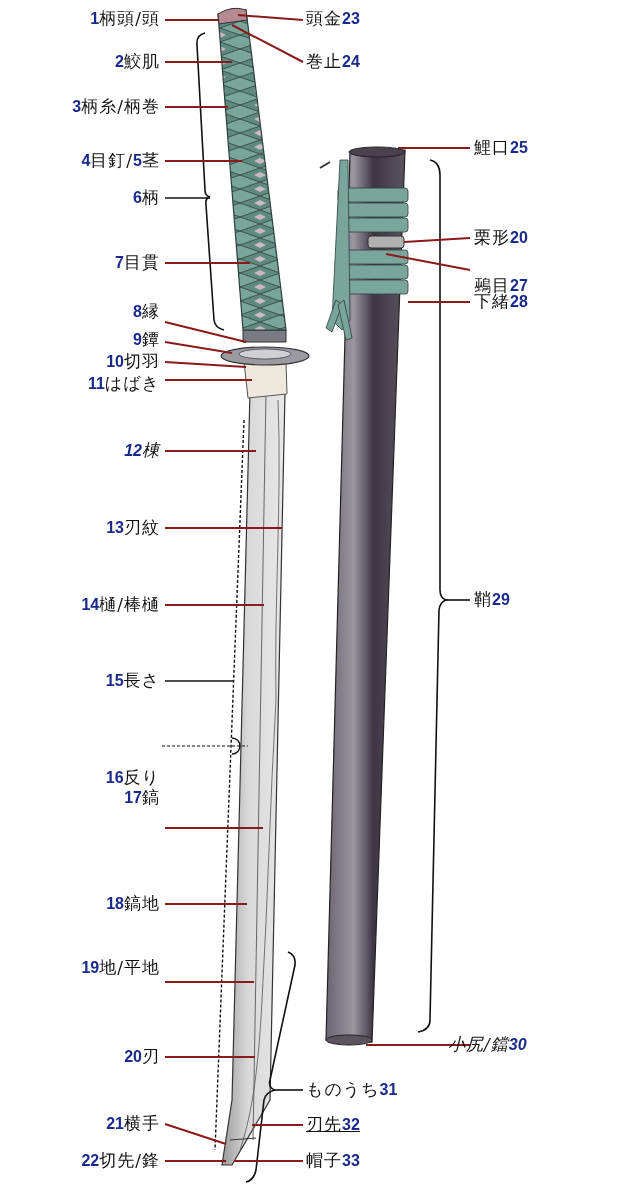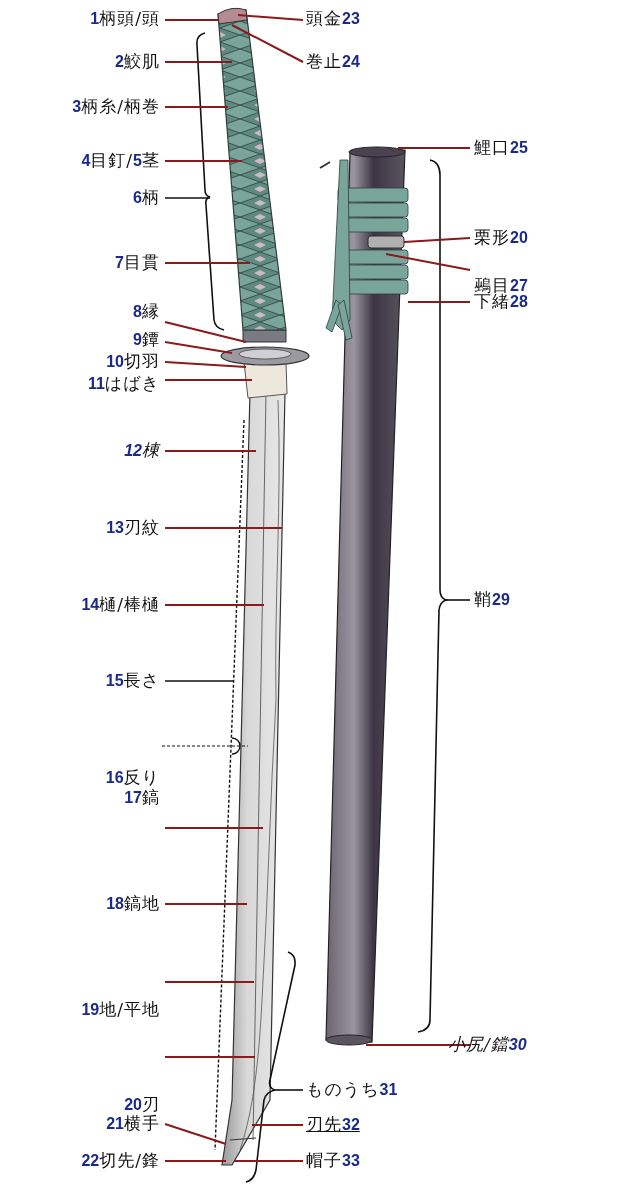--- a/index.html
+++ b/index.html
@@ -169,24 +169,24 @@
 </div>
 <div class="lbl left" style="left:30px;top:736px;width:130px;margin-top:32px;">
   <span class="n">16</span><span class="t">反り</span>
 </div>
 <div class="lbl left" style="left:30px;top:788px;width:130px;">
   <span class="n">17</span><span class="t">鎬</span>
 </div>
 <div class="lbl left" style="left:30px;top:894px;width:130px;">
   <span class="n">18</span><span class="t">鎬地</span>
 </div>
-<div class="lbl left" style="left:10px;top:1000px;width:150px;">
+<div class="lbl left" style="left:10px;top:958px;width:150px;">
   <span class="n">19</span><span class="t">地/平地</span>
 </div>
-<div class="lbl left" style="left:30px;top:1047px;width:130px;margin-top:48px;">
+<div class="lbl left" style="left:30px;top:1047px;width:130px;">
   <span class="n">20</span><span class="t">刃</span>
 </div>
 <div class="lbl left" style="left:30px;top:1114px;width:130px;">
   <span class="n">21</span><span class="t">横手</span>
 </div>
 <div class="lbl left" style="left:10px;top:1151px;width:150px;">
   <span class="n">22</span><span class="t">切先/鋒</span>
 </div>
 
 <div class="lbl" style="left:306px;top:9px;">

